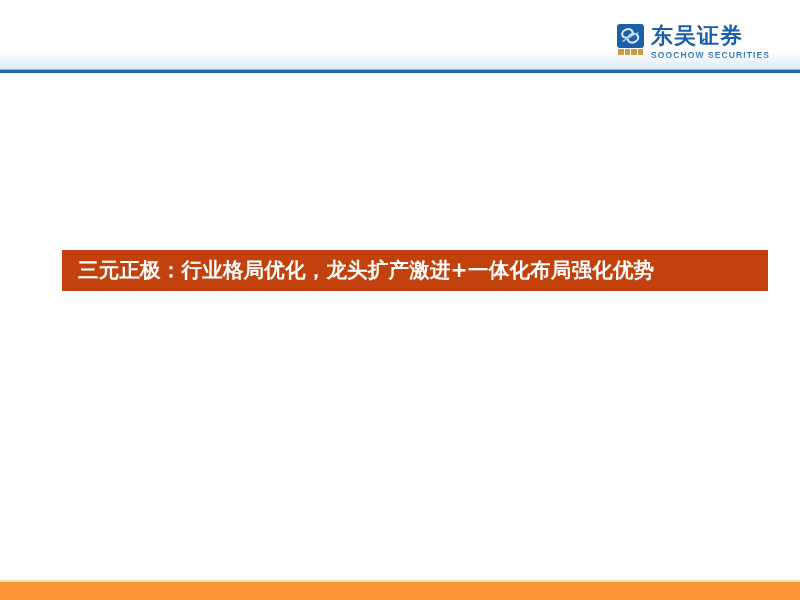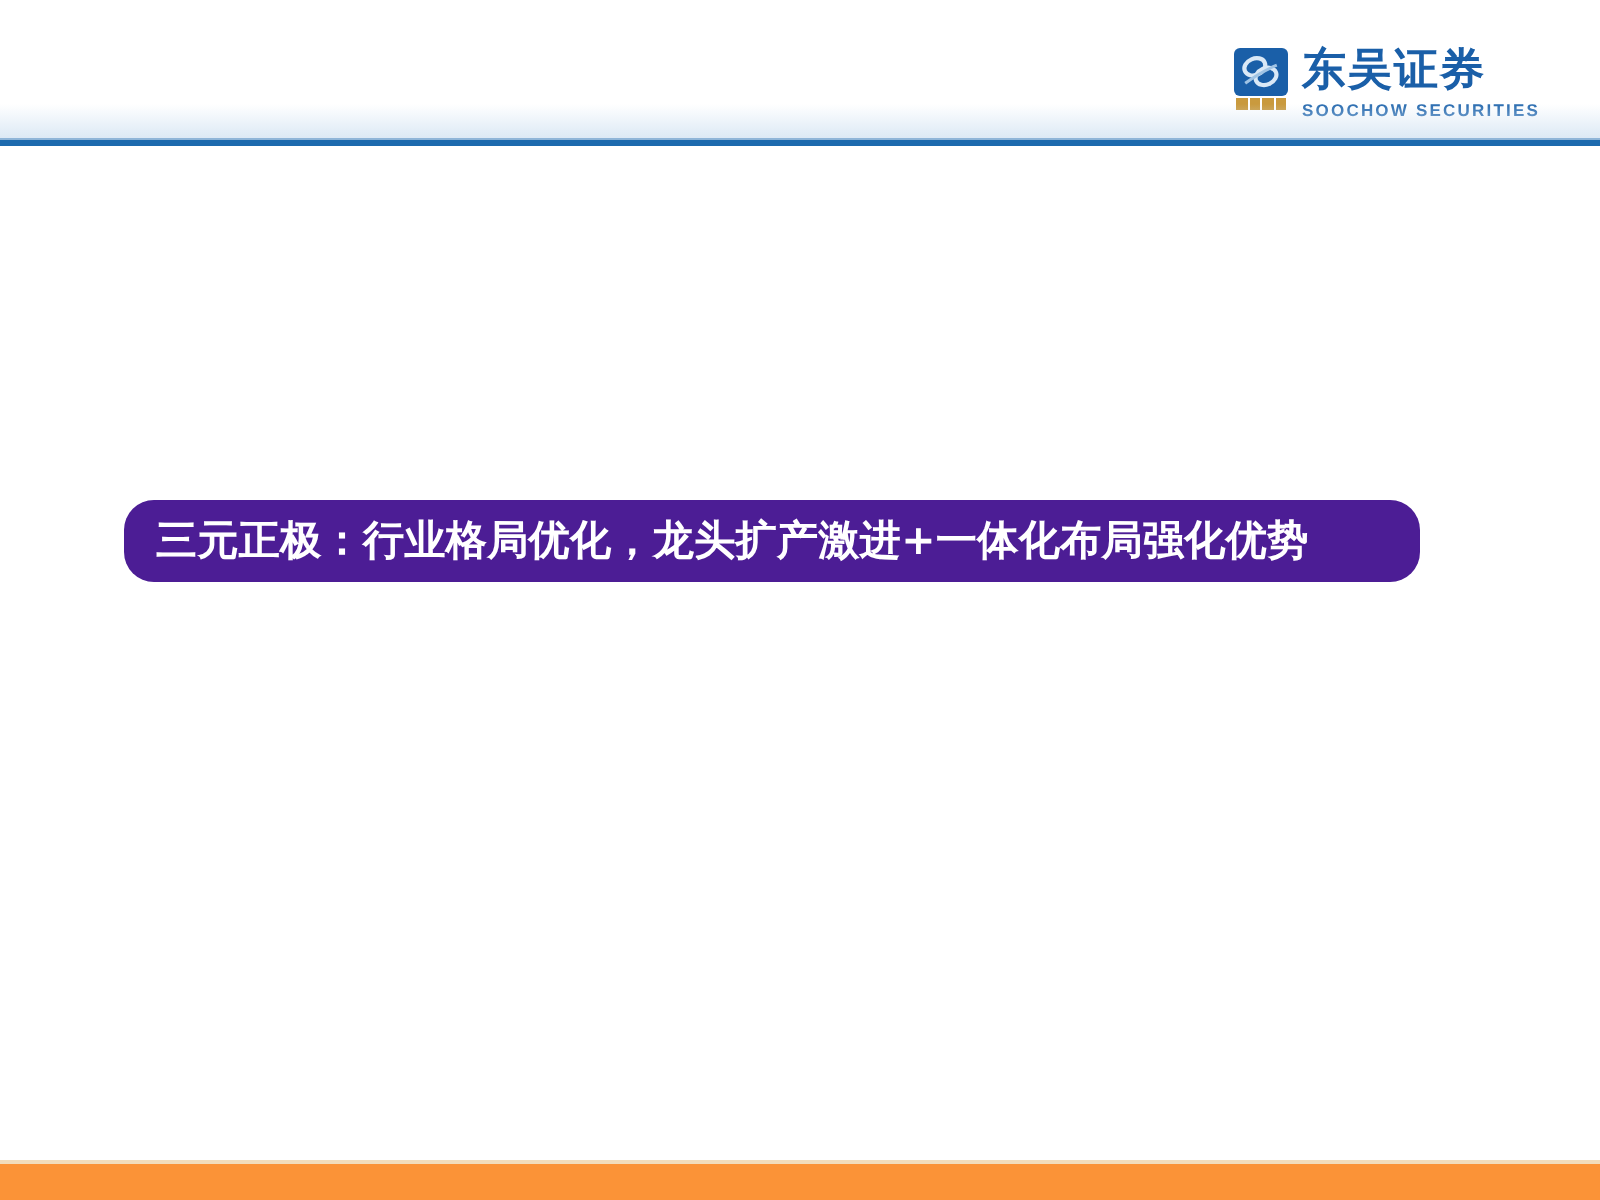--- a/index.html
+++ b/index.html
@@ -142,26 +142,25 @@
     top: 73px;
     width: 800px;
     height: 509px;
     background: #ffffff;
   }
 
   .section-banner {
     position: absolute;
     left: 62px;
     top: 177px;
-    width: 648px;
+    width: 706px;
     height: 41px;
-    background: #4c1d95;
+    background: #c2410c;
     display: flex;
     align-items: center;
-    border-radius: 15px;
   }
   .section-banner-title {
     font-family: "DejaVu Sans", "Liberation Sans", sans-serif;
     font-size: 20.5px;
     line-height: 41px;
     font-weight: bold;
     color: #ffffff;
     white-space: nowrap;
     padding-left: 16px;
     letter-spacing: 0.2px;

